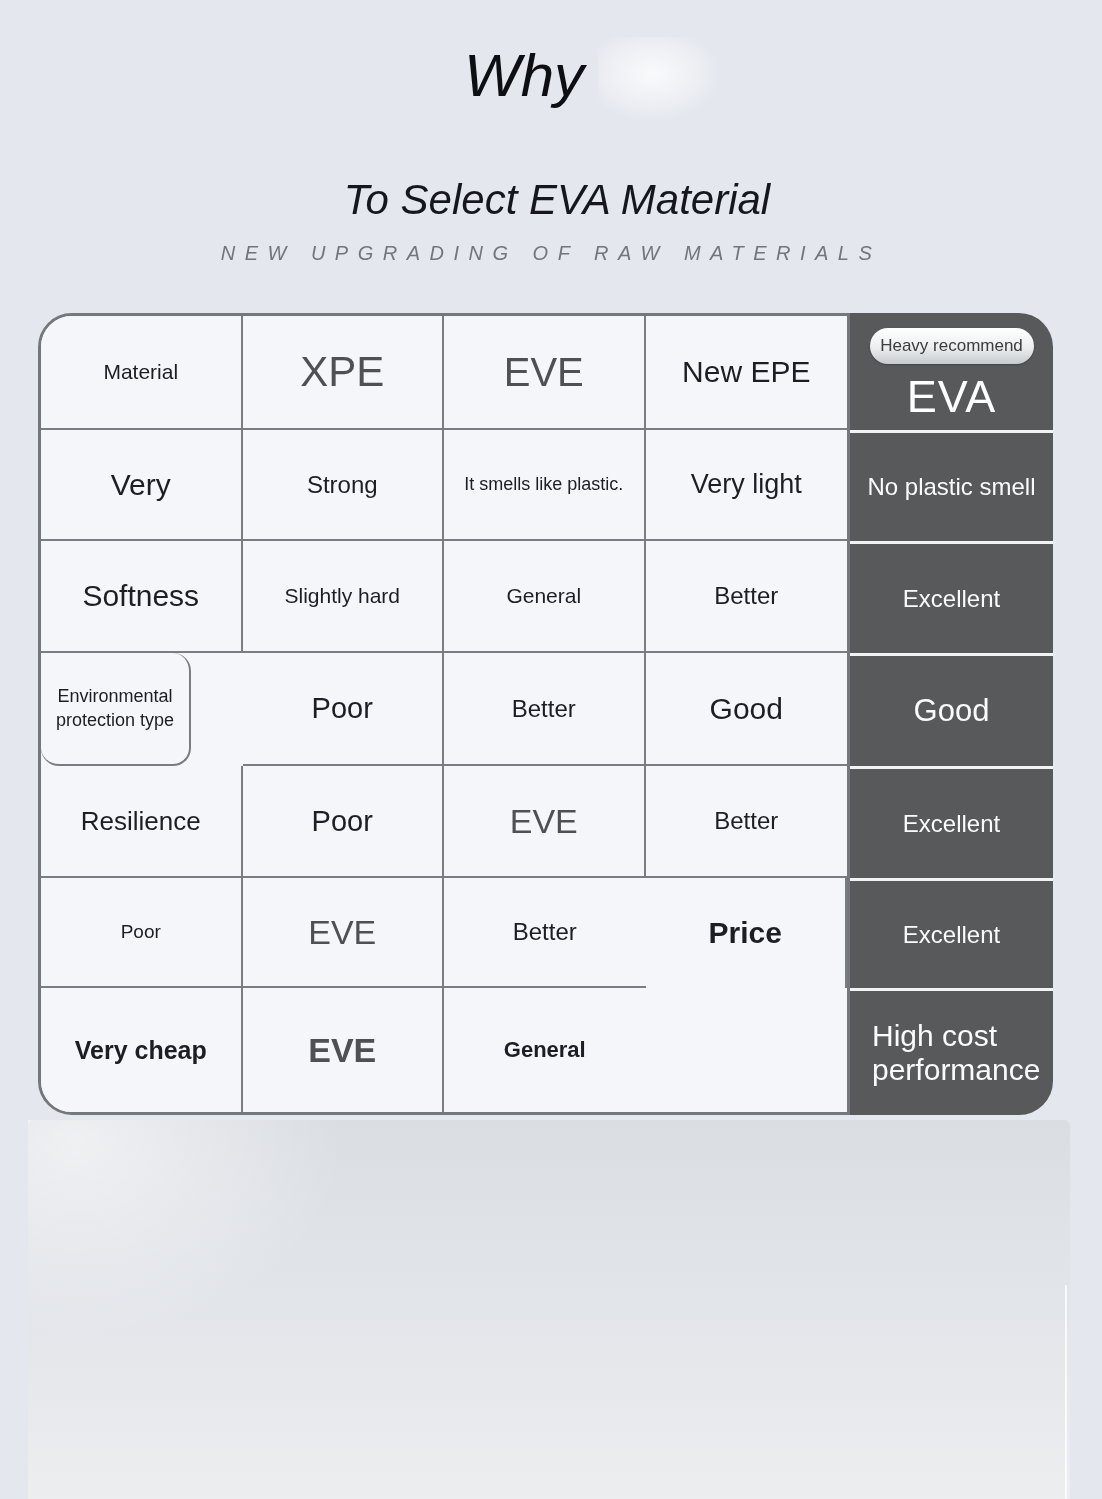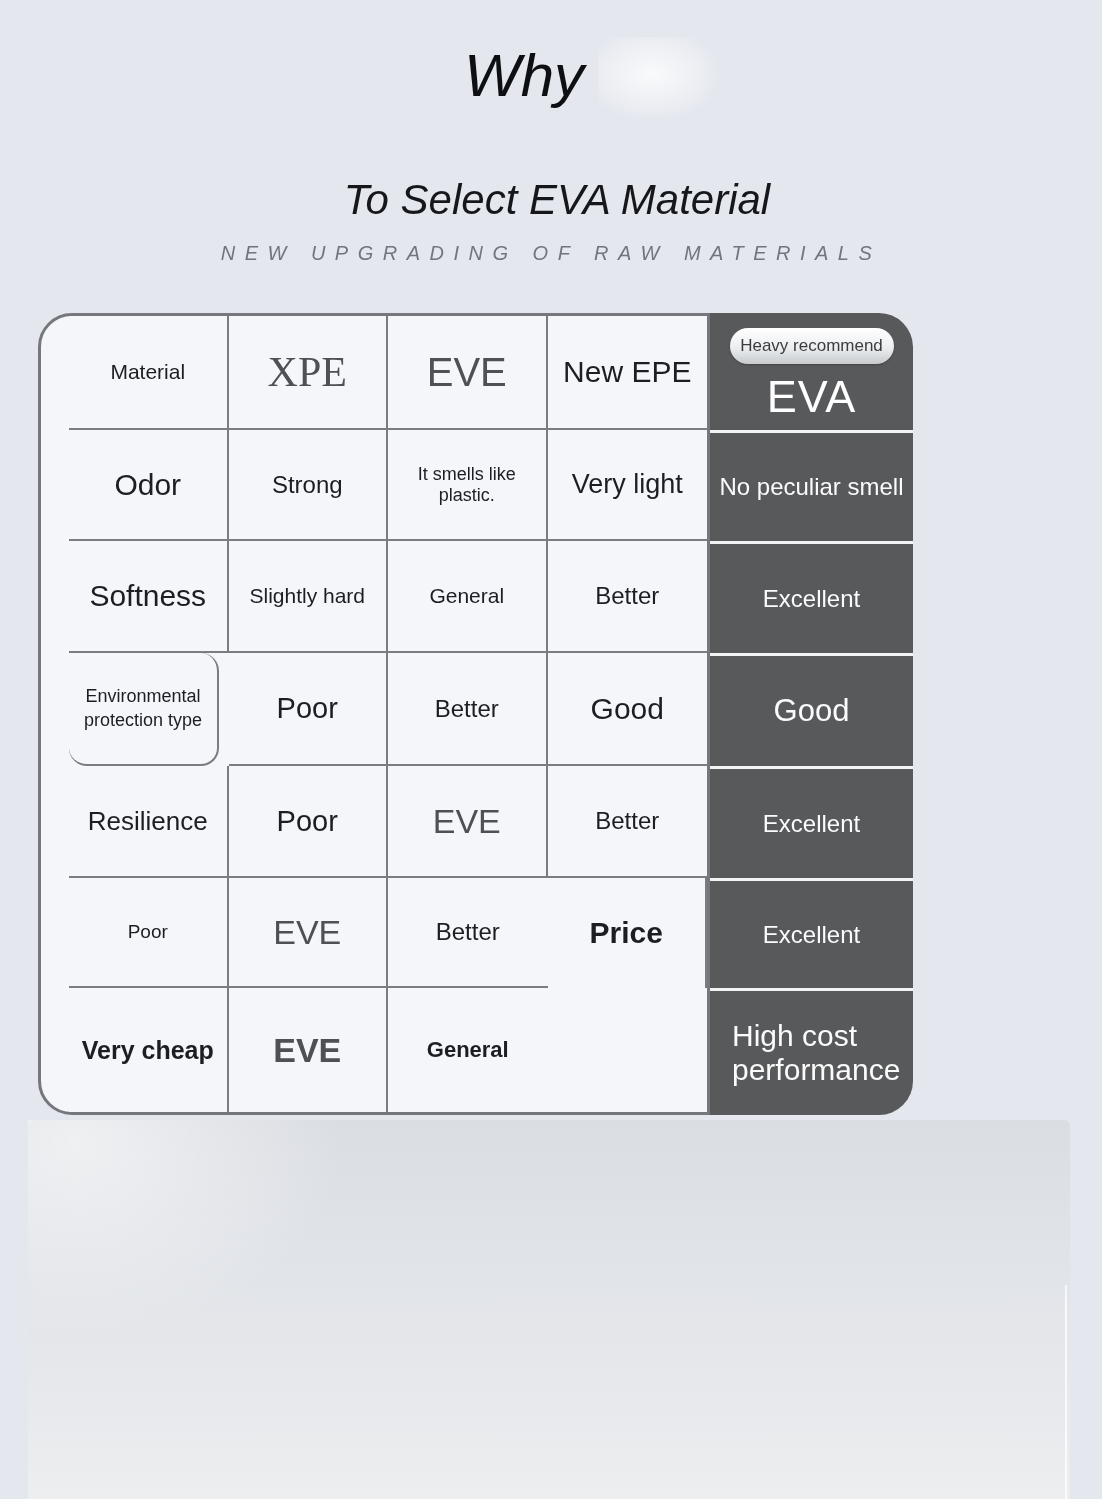--- a/index.html
+++ b/index.html
@@ -37,29 +37,28 @@
     letter-spacing: 9.5px;
   }
 
   
   .table-wrap {
     position: absolute; left: 38px; top: 313px;
     width: 1015px; height: 802px;
     display: flex;
   }
   .light-panel {
-    width: 672px; height: 802px;
+    width: 812px; height: 802px;
     background: #f5f6fa;
     border: 3px solid #74777c;
     border-radius: 34px 0 0 34px;
     overflow: hidden;
     display: grid;
     grid-template-columns: repeat(4, 1fr);
     grid-template-rows: 114px 111px 112px 113px 112px 110px auto;
-    padding-left: 28px;
   }
   .cell {
     display: flex; align-items: center; justify-content: center;
     text-align: center;
     border-right: 2px solid #797c80;
     border-bottom: 2px solid #797c80;
     padding: 4px 8px;
     background: #f5f6fa;
   }
   .cell.last-col { border-right: none; }
@@ -139,25 +138,25 @@
   <div class="why">Why</div>
   <div class="title2">To Select EVA Material</div>
   <div class="tagline">NEW UPGRADING OF RAW MATERIALS</div>
 </div>
 
 <div class="table-wrap">
 
   <div class="light-panel">
 
     <div class="cell s21 black">Material</div>
-    <div class="cell s42 gray" style="font-weight:500;font-family:Liberation Serif, serif;">XPE</div>
+    <div class="cell s42 gray" style="font-weight:500;">XPE</div>
     <div class="cell s40 gray" style="font-weight:500;">EVE</div>
     <div class="cell s30 black last-col">New EPE</div>
 
-    <div class="cell s30 black">Odor</div>
+    <div class="cell s30 black">Very</div>
     <div class="cell s24 black">Strong</div>
     <div class="cell s18 black">It smells like plastic.</div>
     <div class="cell s27 black last-col">Very light</div>
 
     <div class="cell s30 black">Softness</div>
     <div class="cell s21 black">Slightly hard</div>
     <div class="cell s21 black">General</div>
     <div class="cell s24 black last-col">Better</div>
 
     <div class="cell s18 black env-label">Environmental protection type</div>
@@ -178,21 +177,21 @@
     <div class="cell s25 black last-row">Very cheap</div>
     <div class="cell s34 gray last-row">EVE</div>
     <div class="cell s22 black last-col last-row">General</div>
   </div>
 
   <div class="dark-col">
     <div class="dcell dh1 header-cell">
       <div class="badge">Heavy recommend</div>
       <div class="eva-name">EVA</div>
     </div>
-    <div class="dcell dh2 s24">No peculiar smell</div>
+    <div class="dcell dh2 s24">No plastic smell</div>
     <div class="dcell dh3 s24">Excellent</div>
     <div class="dcell dh4 s31">Good</div>
     <div class="dcell dh5 s24">Excellent</div>
     <div class="dcell dh6 s24">Excellent</div>
     <div class="dcell dh7 price-perf">High cost performance</div>
   </div>
 
 </div>
 
 <div class="footer-fade"></div>

